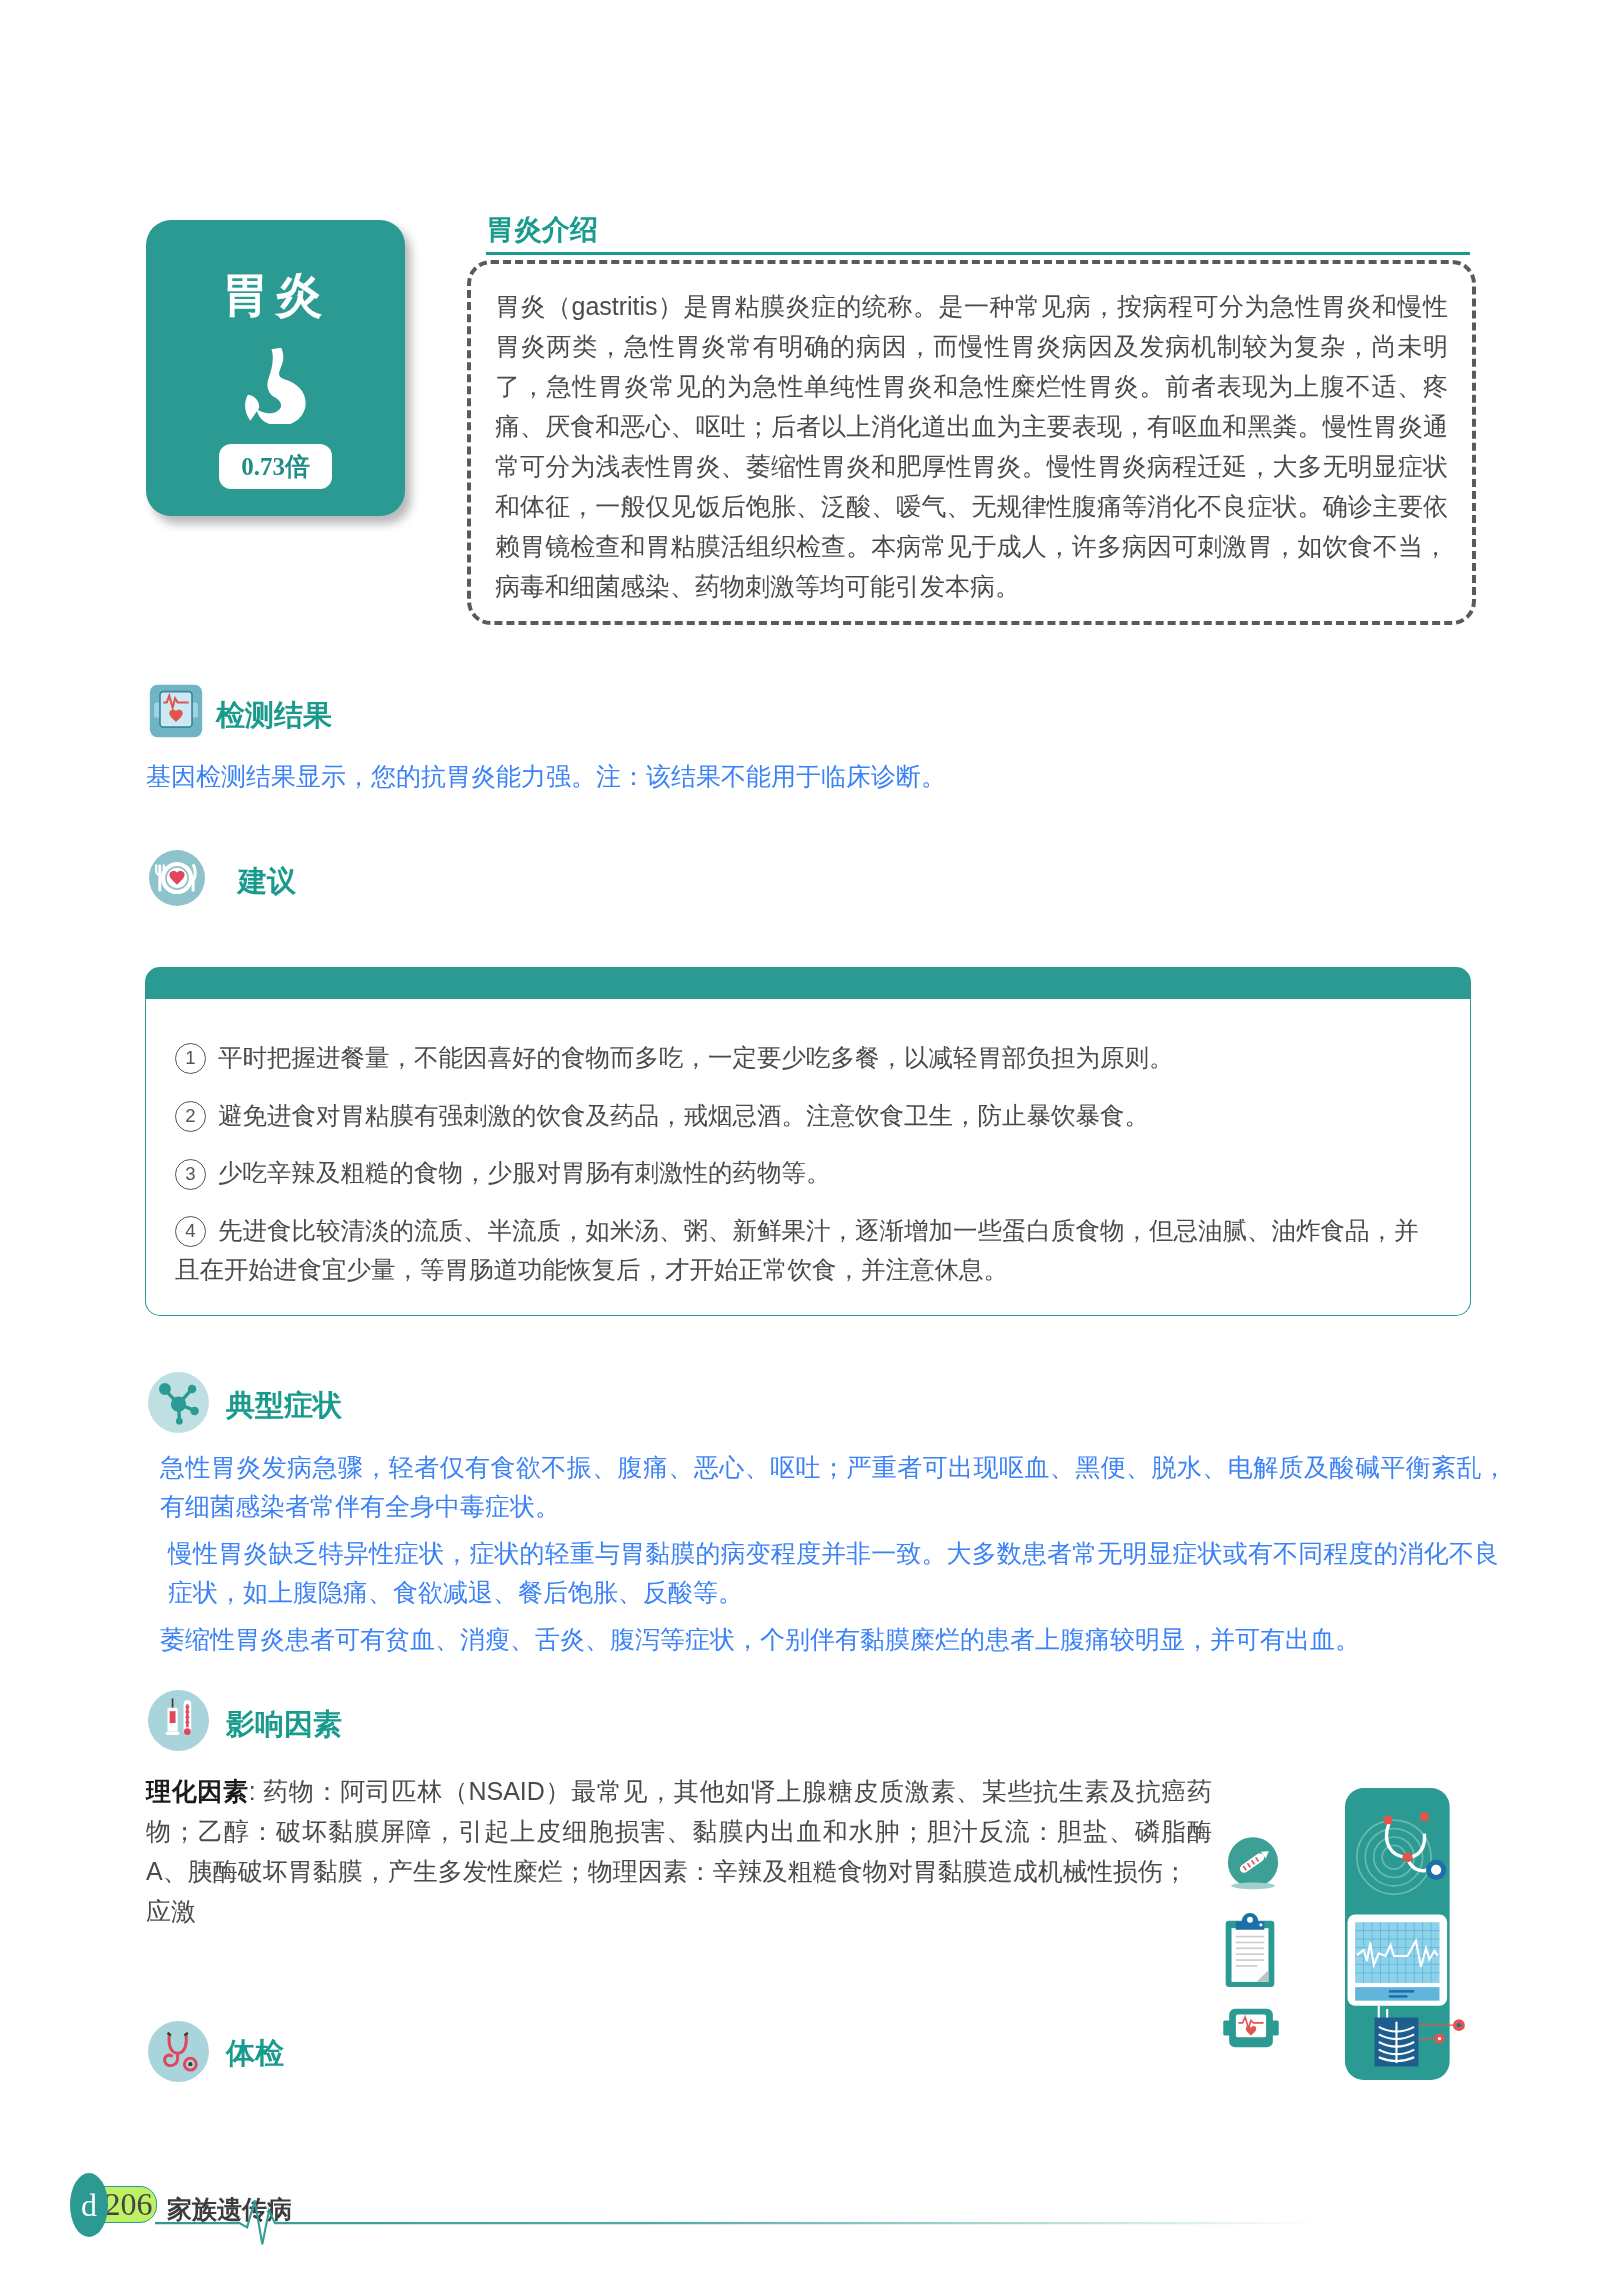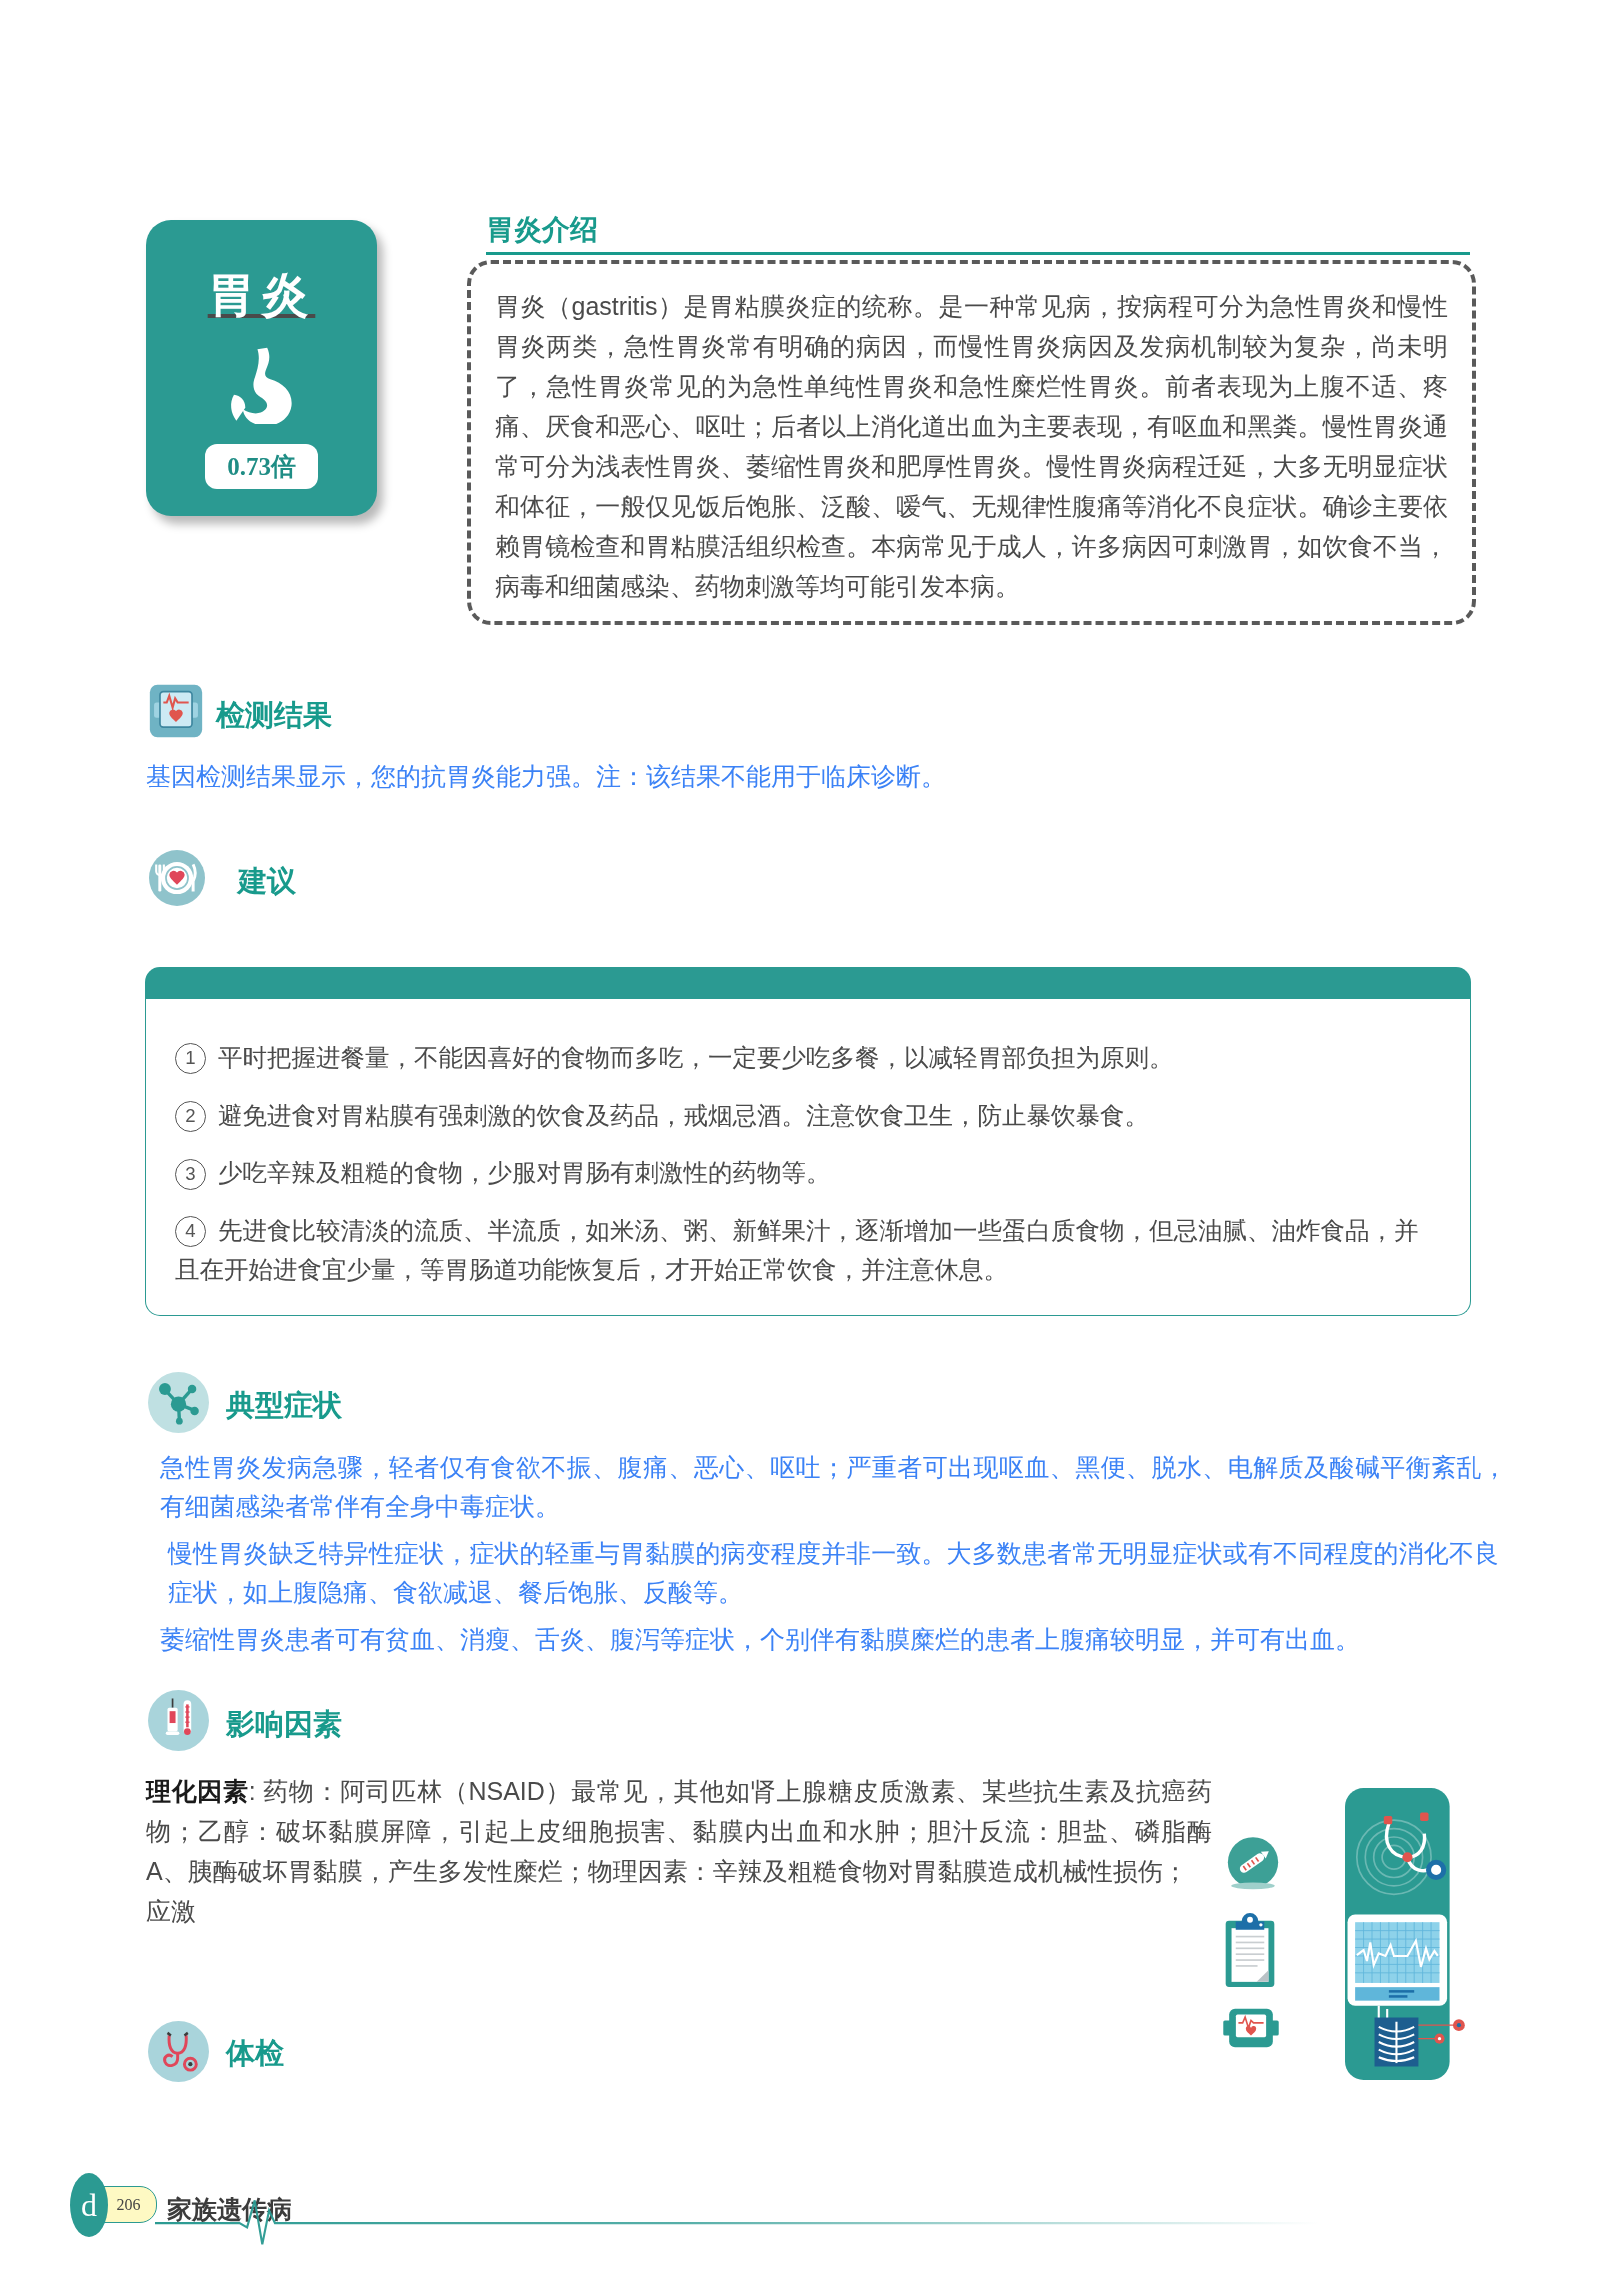--- a/index.html
+++ b/index.html
@@ -5,22 +5,22 @@
   html,body{margin:0;padding:0;}
   body{
     width:1622px;height:2295px;position:relative;background:#ffffff;
     font-family:"Liberation Sans",sans-serif;color:#4a4a4a;
     -webkit-font-smoothing:antialiased;
   }
   .abs{position:absolute;}
 
   
   .disease-card{
-    left:146px;top:220px;width:231px;height:296px;background:#2b9a92;
-    border-radius:25px;box-shadow:6px 7.6px 10px rgba(0,0,0,.28);text-align:center;text-decoration:underline;
+    left:146px;top:220px;width:259px;height:296px;background:#2b9a92;
+    border-radius:25px;box-shadow:6px 7.6px 10px rgba(0,0,0,.28);text-align:center;
   }
   .disease-card .title{margin-top:44px;font-size:47px;font-weight:bold;color:#fff;letter-spacing:6.8px;}
   .disease-card .organ{margin-top:18.6px;}
   .disease-card .badge{
     display:inline-block;margin-top:17px;background:#fff;border-radius:12px;
     padding:6px 22px;color:#1f8d85;font-weight:bold;font-size:25px;
     font-family:"Liberation Serif",serif;
   }
 
   
@@ -55,22 +55,22 @@
   .factors-text .lead{font-weight:bold;color:#1a1a1a;}
 
   
   .footer-ellipse{
     left:70px;top:2173px;width:38px;height:64px;background:#2b9a92;border-radius:50%;
     color:#fff;font-family:"Liberation Serif",serif;font-size:32px;
     display:flex;align-items:center;justify-content:center;z-index:2;
   }
   .footer-pill{
     left:88px;top:2186px;width:69px;height:37px;border:1.7px solid #2b9a92;border-radius:13.5px 17px 17px 13.5px;
-    display:flex;align-items:center;justify-content:center;z-index:1;background:#fef9c3;
-    font-family:"Liberation Serif",serif;font-size:16px;color:#444;padding-left:12px;box-sizing:border-box;
+    display:flex;align-items:center;justify-content:center;z-index:1;background:#bef264;
+    font-family:"Liberation Serif",serif;font-size:32px;color:#444;padding-left:12px;box-sizing:border-box;
   }
   .footer-label{left:167px;top:2193px;font-size:25px;font-weight:600;color:#3c3c3c;}
 </style>
 </head>
 <body>
 
 <div class="abs disease-card">
   <div class="title">胃炎</div>
   <div class="organ">
     <svg width="81" height="78" viewBox="0 0 100 96">

